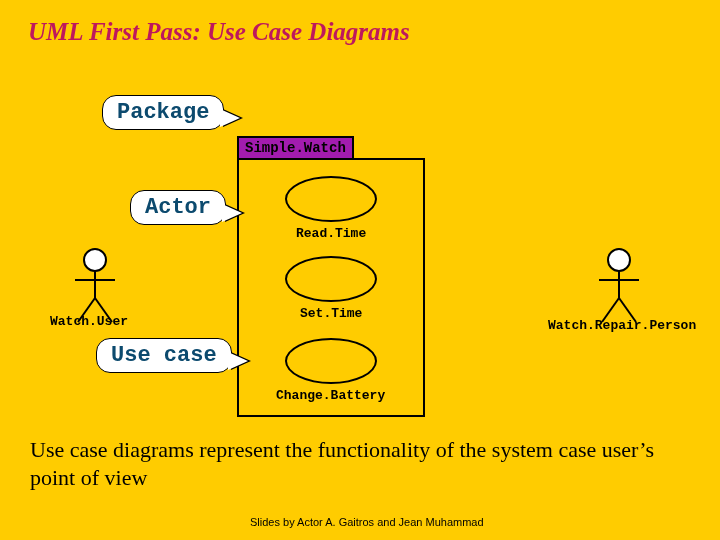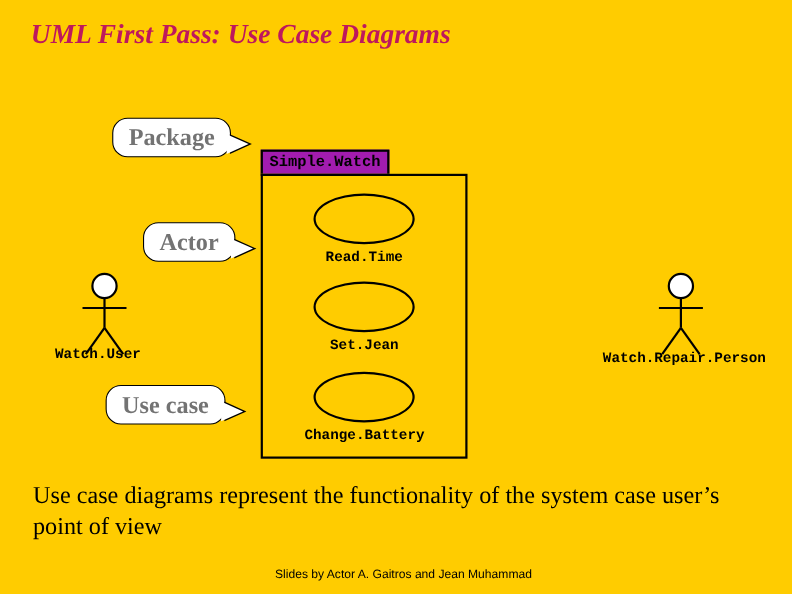--- a/index.html
+++ b/index.html
@@ -22,24 +22,23 @@
     color: #be185d;
   }
   .callout {
     position: absolute;
     background: #fff;
     border: 1.5px solid #000;
     border-radius: 14px;
     padding: 4px 14px;
     font-size: 22px;
     font-weight: bold;
-    font-family: Liberation Serif, serif;
-    color: #737373;
+    font-family: Liberation Mono, monospace;
+    color: #0c4a6e;
     white-space: nowrap;
-    margin-top: 12px;
   }
   .callout.rtail::after,
   .callout.rtail::before {
     content: "";
     position: absolute;
     width: 0; height: 0;
     border-style: solid;
   }
   .callout.rtail::before {
     right: -20px; top: 40%;
@@ -74,21 +73,21 @@
     border: 2px solid #000;
     border-radius: 50%;
     background: #ffcc00;
   }
   .uclabel {
     position: absolute;
     font-family: "Courier New", Courier, monospace;
     font-weight: bold;
     font-size: 13px;
     color: #000;
-    text-align: right;
+    text-align: left;
     white-space: nowrap;
   }
   .actor-label {
     position: absolute;
     font-family: "Courier New", Courier, monospace;
     font-weight: bold;
     font-size: 13px;
     color: #000;
     white-space: nowrap;
   }
@@ -119,21 +118,21 @@
 
 <div class="package-tab" style="left:237px; top:136px;">Simple.Watch</div>
 <div class="package-frame" style="left:237px; top:158px; width:184px; height:255px;"></div>
 
 <div class="callout rtail" style="left:130px; top:190px;">Actor</div>
 
 <div class="usecase" style="left:285px; top:176px;"></div>
 <div class="uclabel" style="left:296px; top:226px; width:70px;">Read.Time</div>
 
 <div class="usecase" style="left:285px; top:256px;"></div>
-<div class="uclabel" style="left:300px; top:306px; width:62px;">Set.Jean</div>
+<div class="uclabel" style="left:300px; top:306px; width:62px;">Set.Time</div>
 
 <div class="usecase" style="left:285px; top:338px;"></div>
 <div class="uclabel" style="left:276px; top:388px; width:110px;">Change.Battery</div>
 
 <div class="callout rtail" style="left:96px; top:338px;">Use case</div>
 
 <svg class="stick" style="left:70px; top:248px;" width="50" height="78">
   <circle cx="25" cy="12" r="11" fill="#fff" stroke="#000" stroke-width="2"></circle>
   <line x1="25" y1="23" x2="25" y2="50" stroke="#000" stroke-width="2"></line>
   <line x1="5" y1="32" x2="45" y2="32" stroke="#000" stroke-width="2"></line>

